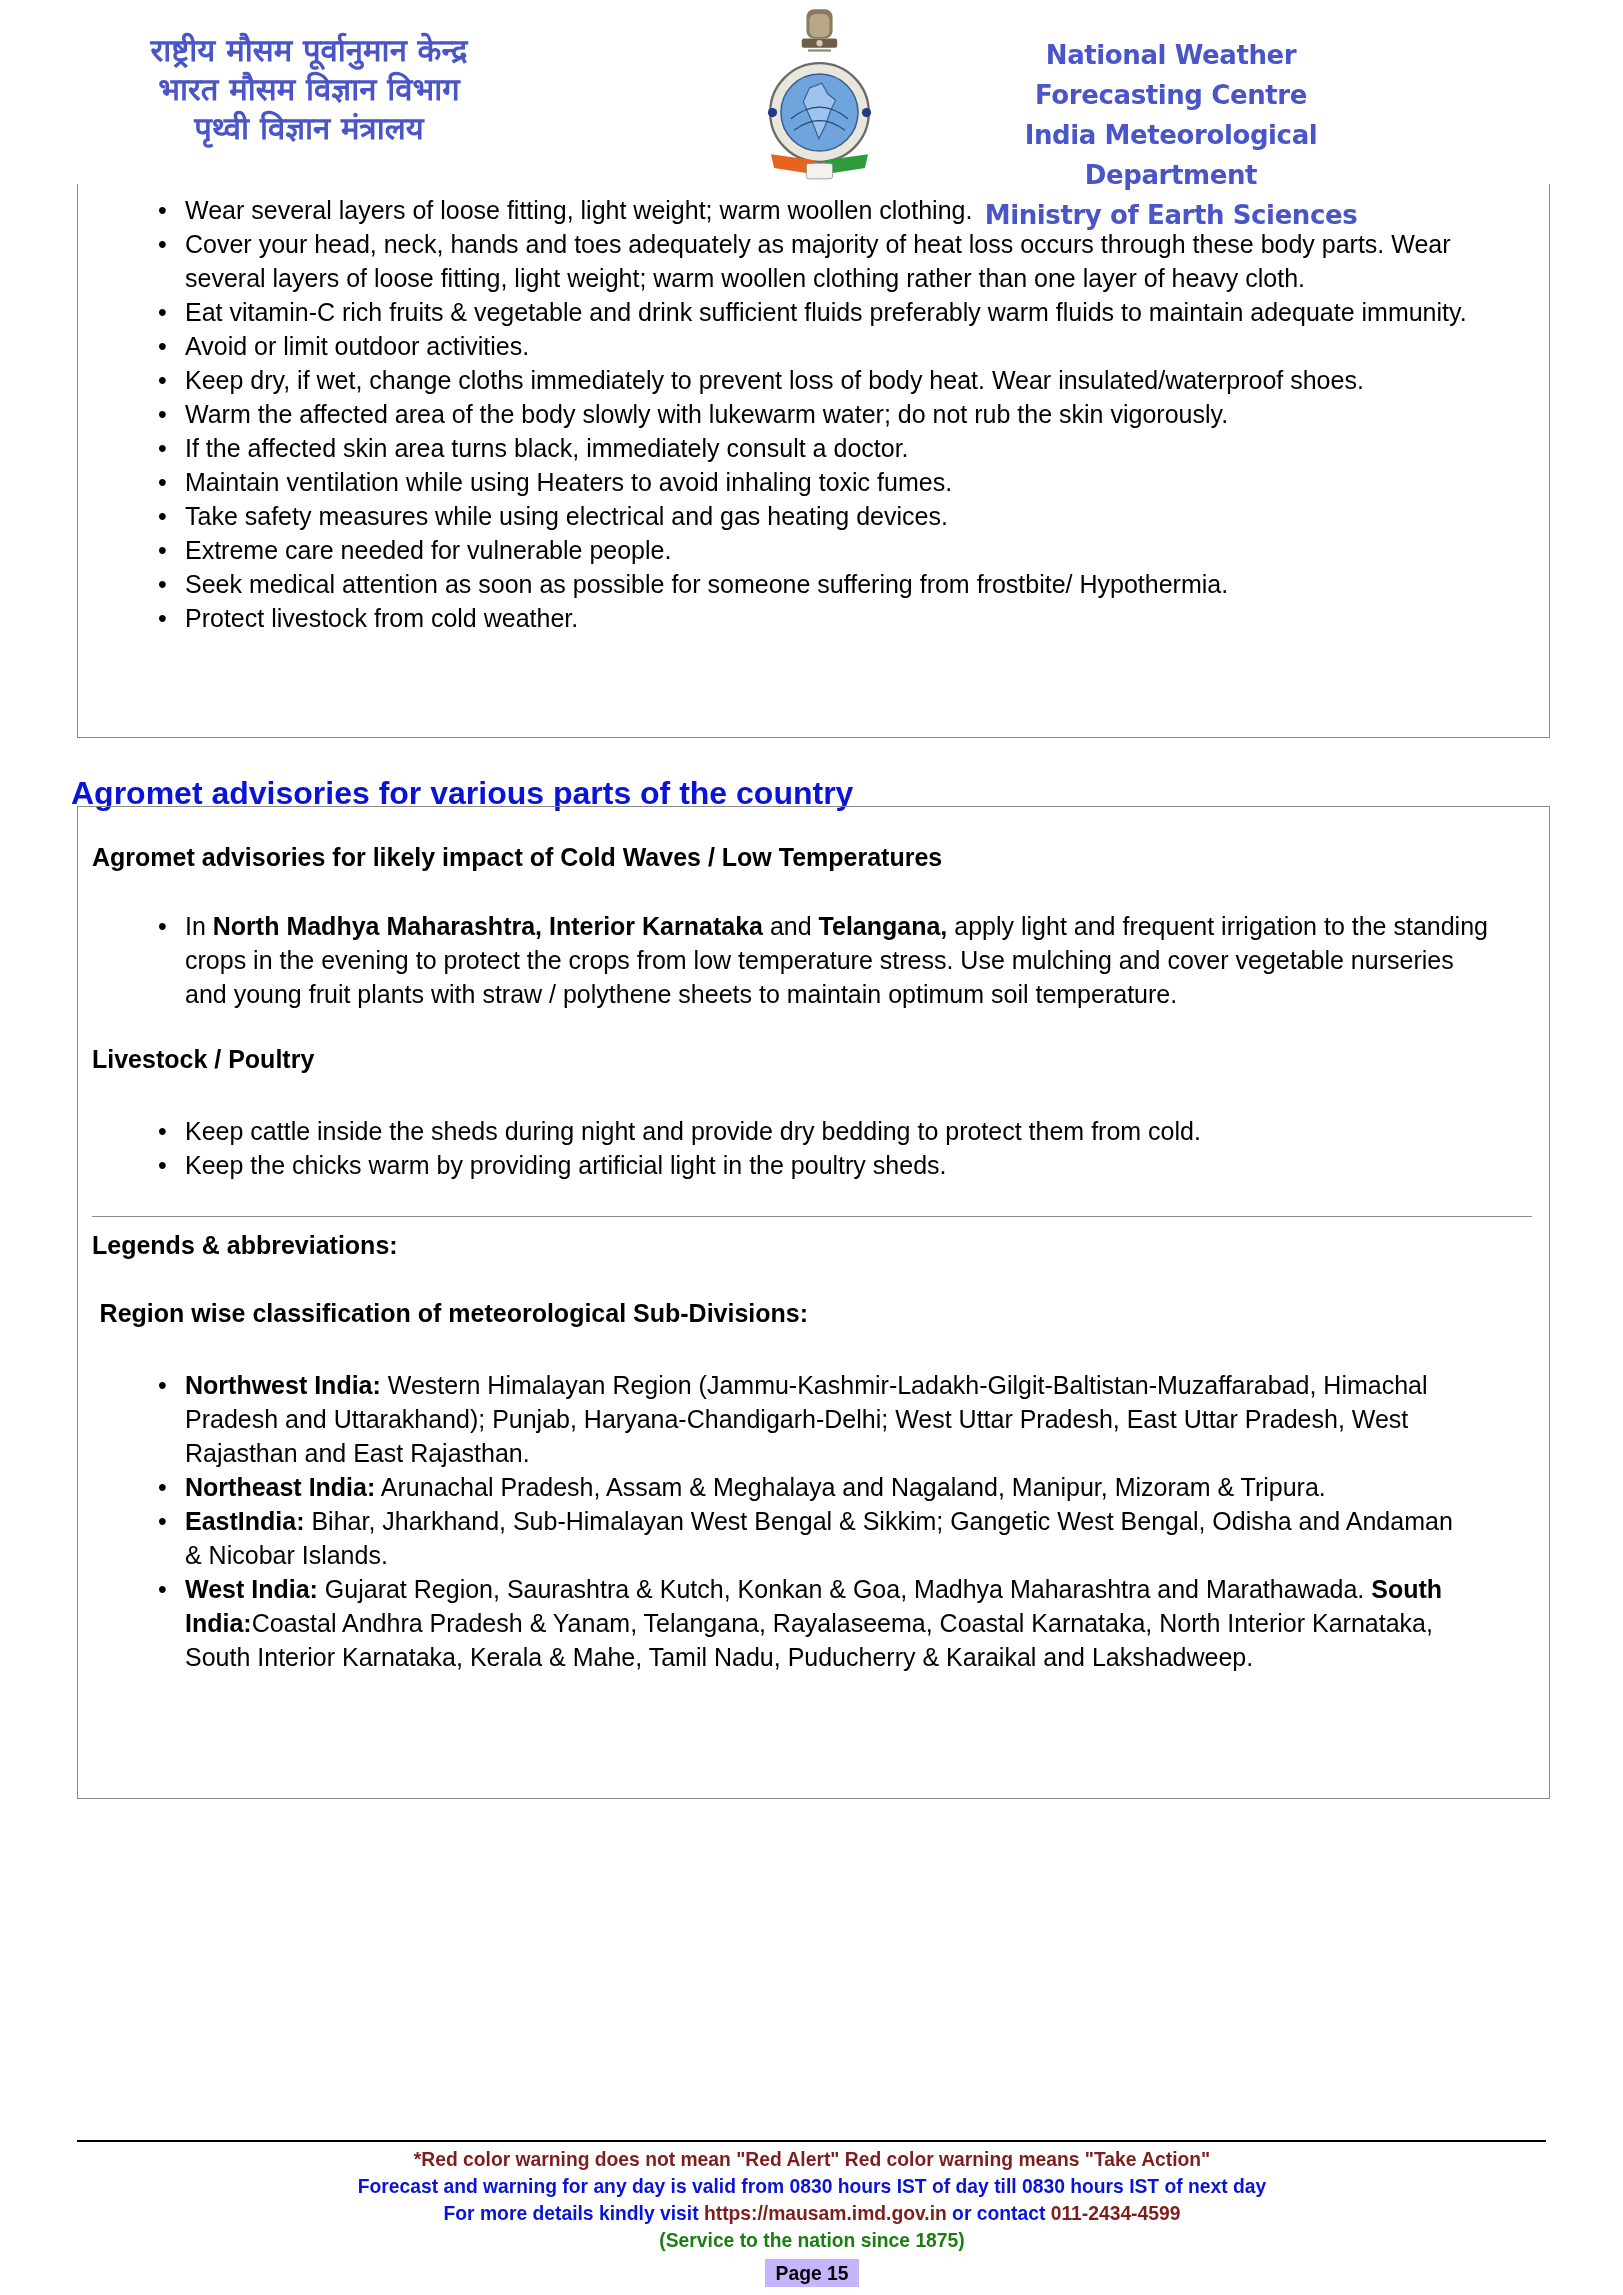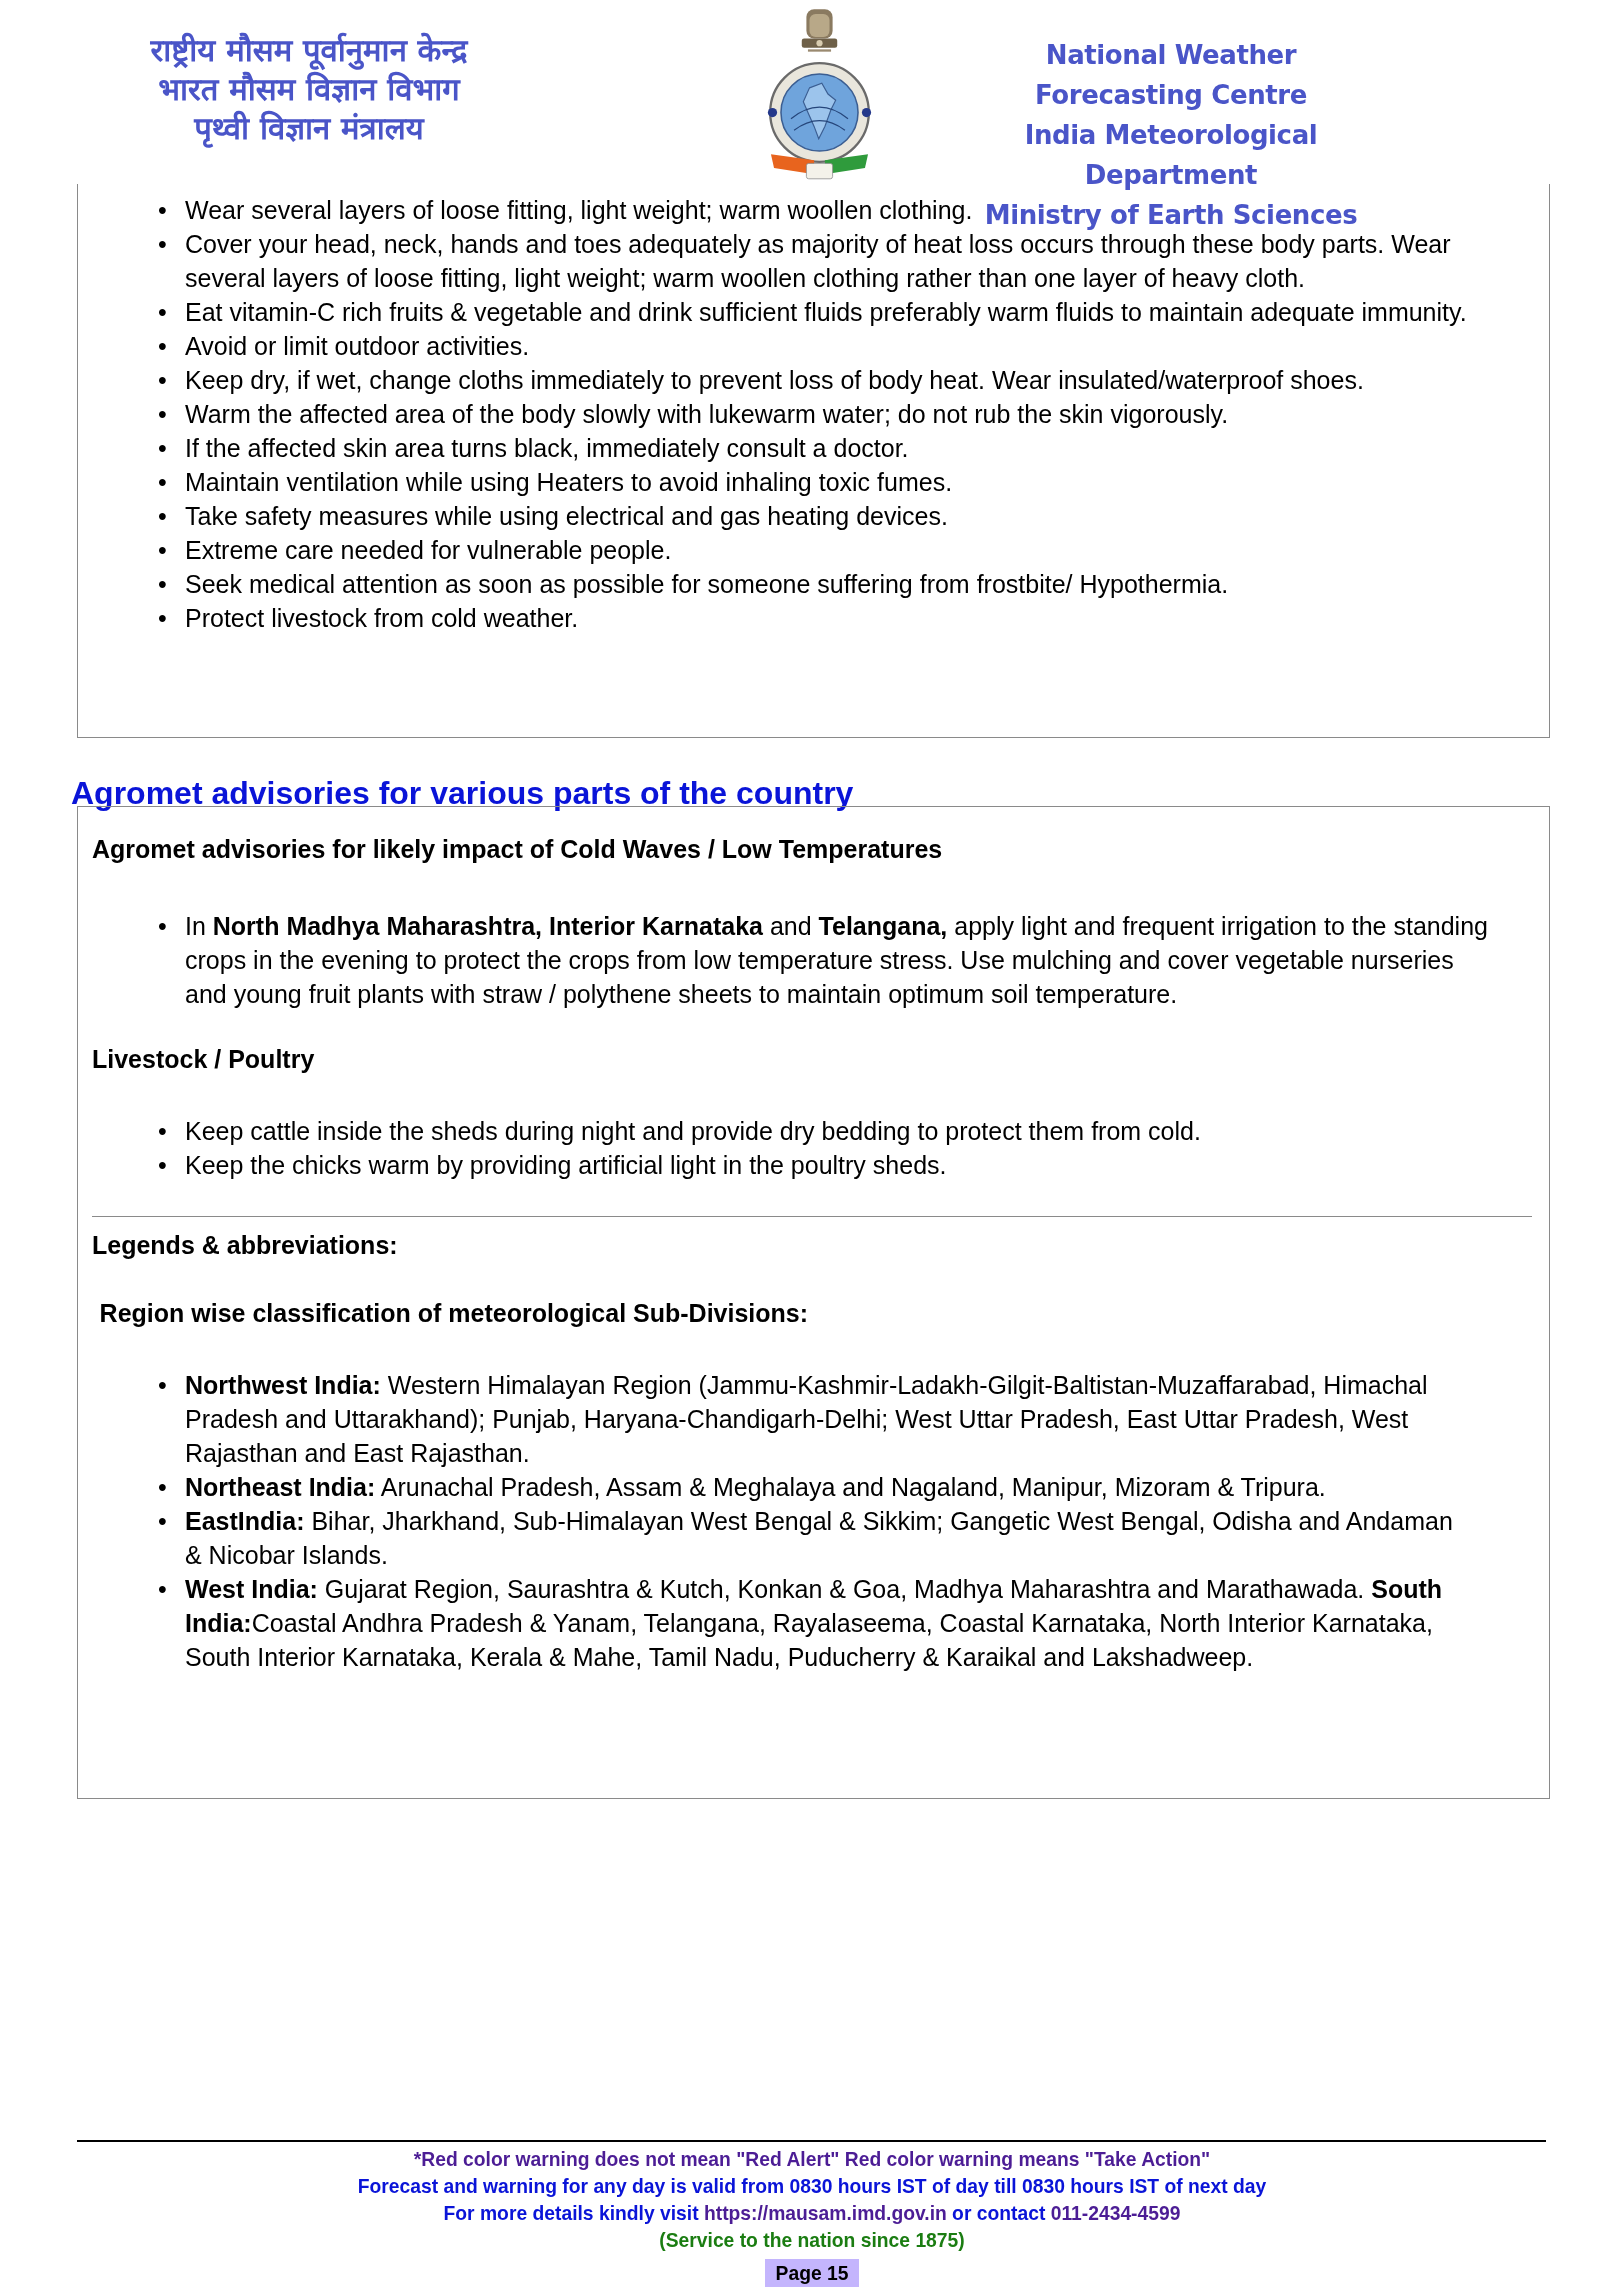--- a/index.html
+++ b/index.html
@@ -32,21 +32,21 @@
   .h-bold { position: absolute; left: 14px; font-size: 25px; font-weight: bold; }
   .list-abs { position: absolute; left: 0; width: 1454px; }
   .divider { position: absolute; left: 14px; width: 1440px; top: 409px; height: 0; border-top: 1.5px solid #8a8a8a; }
 
   b { font-weight: bold; }
 
   
   .footer-rule { position: absolute; left: 77px; top: 2140px; width: 1469px; height: 0; border-top: 2.3px solid #000; }
   .footer { position: absolute; left: 0; top: 2146px; width: 1624px; text-align: center;
             font-weight: bold; font-size: 19.3px; line-height: 27px; }
-  .red { color: #4c1d95; }
+  .red { color: #7f1d1d; }
   .blue { color: #0a14d8; }
   .green { color: #1b7d12; }
   .page-badge { display: inline-block; background: #c4b5fd; color: #000; padding: 1.5px 10.8px; margin-top: 5px; font-size: 19.3px; line-height: 25px; }
 </style>
 </head>
 <body>
 
 <div class="header">
   <div class="hindi">
     <div>राष्ट्रीय मौसम पूर्वानुमान केन्द्र</div>
@@ -95,21 +95,21 @@
     <li>Take safety measures while using electrical and gas heating devices.</li>
     <li>Extreme care needed for vulnerable people.</li>
     <li>Seek medical attention as soon as possible for someone suffering from frostbite/ Hypothermia.</li>
     <li>Protect livestock from cold weather.</li>
   </ul>
 </div>
 
 <div class="section-title">Agromet advisories for various parts of the country</div>
 
 <div class="box box2">
-  <div class="h-bold" style="top:28px">Agromet advisories for likely impact of Cold Waves / Low Temperatures</div>
+  <div class="h-bold" style="top:36px">Agromet advisories for likely impact of Cold Waves / Low Temperatures</div>
 
   <ul class="bul list-abs" style="top:102px">
     <li style="padding-right:31px">
       <span>In </span><b>North Madhya Maharashtra, Interior Karnataka</b><span> and </span><b>Telangana,</b><span> apply light and frequent irrigation to the standing crops in the evening to protect the crops from low temperature stress. Use mulching and cover vegetable nurseries and young fruit plants with straw / polythene sheets to maintain optimum soil temperature.</span>
     </li>
   </ul>
 
   <div class="h-bold" style="top:238px">Livestock / Poultry</div>
 
   <ul class="bul list-abs" style="top:307px">

